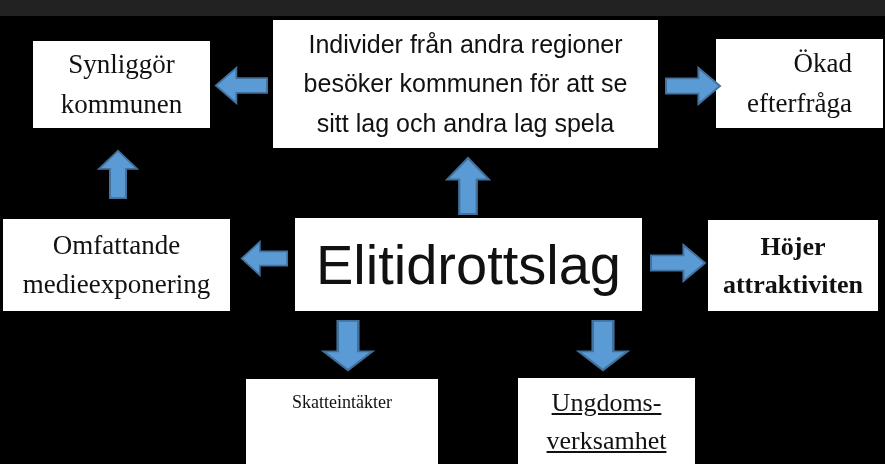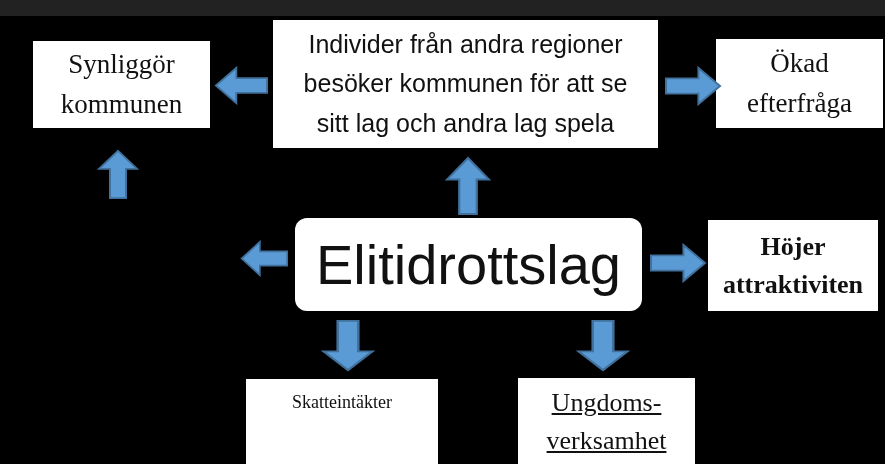--- a/index.html
+++ b/index.html
@@ -28,23 +28,23 @@
     justify-content: center;
     text-align: center;
     white-space: pre-line;
     line-height: 1.45;
   }
   .serif { font-family: "Liberation Serif", "DejaVu Serif", serif; font-size: 27px; }
   .sans  { font-family: "Liberation Sans", "DejaVu Sans", sans-serif; }
 
   .n-top-center   { left: 273px; top: 4px;   width: 385px; height: 128px; font-size: 25px; line-height: 1.58; }
   .n-top-left     { left: 33px;  top: 25px;  width: 177px; height: 87px; }
-  .n-top-right    { left: 716px; top: 23px;  width: 167px; height: 89px; }
+  .n-top-right    { left: 716px; top: 23px;  width: 167px; height: 89px; text-align: right; }
   .n-mid-left     { left: 3px;   top: 203px; width: 227px; height: 92px; }
-  .n-center       { left: 295px; top: 202px; width: 347px; height: 93px; font-size: 56px; line-height: 1; border-radius: 12px; }
+  .n-center       { left: 295px; top: 202px; width: 347px; height: 93px; font-size: 56px; line-height: 1; }
   .n-mid-right    { left: 708px; top: 204px; width: 170px; height: 91px; font-size: 26px; font-weight: bold; }
   .n-bottom-left  { left: 246px; top: 363px; width: 192px; height: 87px; font-size: 18px;
                     align-items: flex-start; padding-top: 10px; }
   .n-bottom-right { left: 518px; top: 362px; width: 177px; height: 88px; font-size: 26px; text-decoration: underline; }
 
   .arrow { position: absolute; display: block; }
   .arrow polygon {
     fill: var(--arrow-fill);
     stroke: var(--arrow-stroke);
     stroke-width: 2;
@@ -66,20 +66,22 @@
   <div class="node sans n-top-center">Individer från andra regioner
 besöker kommunen för att se
 sitt lag och andra lag spela</div>
 
   <div class="node serif n-top-left">Synliggör
 kommunen</div>
 
   <div class="node serif n-top-right">Ökad
 efterfråga</div>
 
+  <div class="node serif n-mid-left">Omfattande
+medieexponering</div>
 
   <div class="node sans n-center">Elitidrottslag</div>
 
   <div class="node serif n-mid-right">Höjer
 attraktiviten</div>
 
   <div class="node serif n-bottom-left">Skatteintäkter</div>
 
   <div class="node serif n-bottom-right">Ungdoms-
 verksamhet</div>

